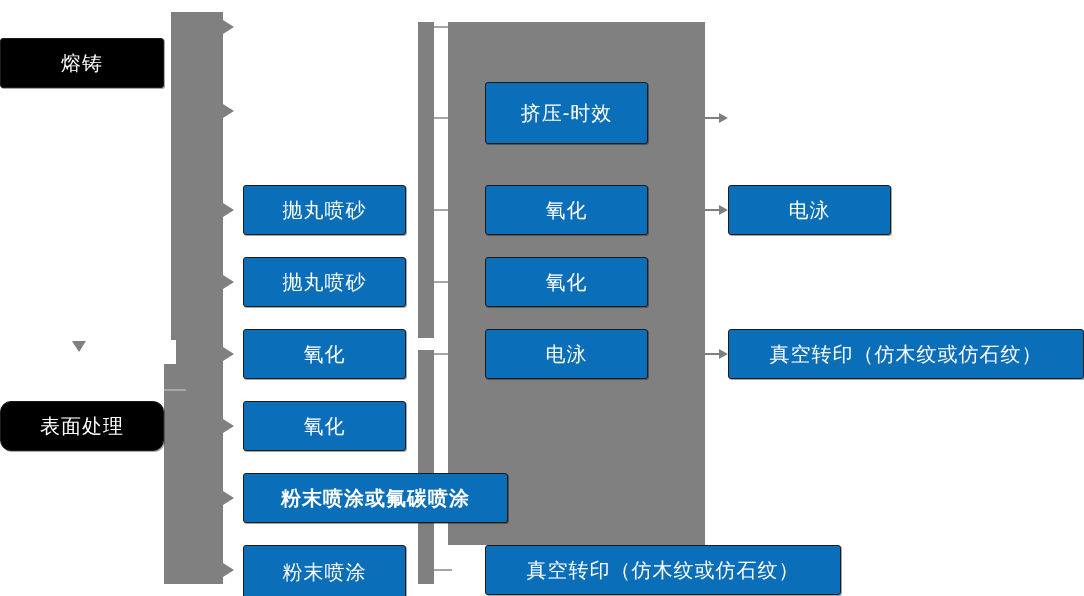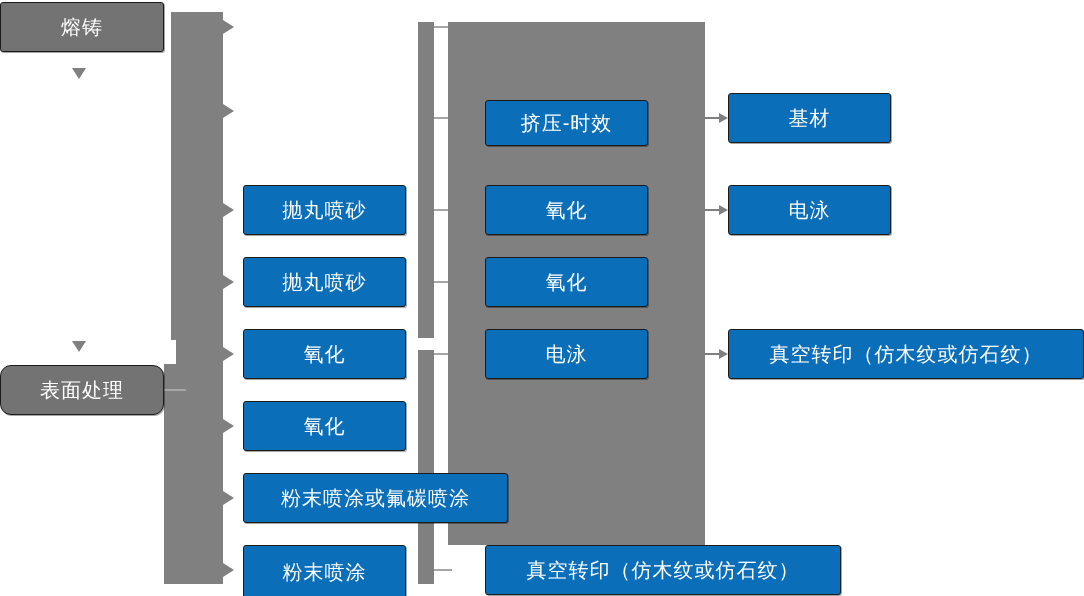--- a/index.html
+++ b/index.html
@@ -71,21 +71,21 @@
     justify-content: center;
     color: #ffffff;
     border: 1px solid #1b1b1b;
     border-radius: 3px;
     font-size: 20px;
     line-height: 1;
     letter-spacing: 1px;
     white-space: nowrap;
     box-shadow: 1px 1px 0 rgba(0,0,0,0.35);
   }
-  .box-dark  { background: #737373; }
+  .box-dark  { background: #000000; margin-top: 36px; }
   .box-light { background: #0b6eb8; }
 </style>
 </head>
 <body>
 
 <div id="diagram">
 
   <div class="gray" style="left:171px; top:12px; width:52px; height:572px;"></div>
 
   <div style="position:absolute; left:164px; top:340px; width:12px; height:25px; background:#ffffff;"></div>
@@ -133,46 +133,43 @@
   </div>
   <div class="box box-light" style="left:243px; top:257px; width:163px; height:50px;">
     <span>抛丸喷砂</span>
   </div>
   <div class="box box-light" style="left:243px; top:329px; width:163px; height:50px;">
     <span>氧化</span>
   </div>
   <div class="box box-light" style="left:243px; top:401px; width:163px; height:50px;">
     <span>氧化</span>
   </div>
-  <div class="box box-light" style="left:243px; top:473px; width:265px; height:50px;">
+  <div class="box box-light" style="left:243px; top:473px; width:265px; height:50px;font-weight:bold;">
     <span>粉末喷涂或氟碳喷涂</span>
   </div>
   <div class="box box-light" style="left:243px; top:545px; width:163px; height:57px;font-family:Liberation Mono, monospace;">
     <span>粉末喷涂</span>
   </div>
 
-  <div class="box box-light" style="left:485px; top:100px; width:163px; height:46px;">
+  <div class="box box-light" style="left:485px; top:82px; width:163px; height:62px;">
     <span>挤压-时效</span>
   </div>
   <div class="box box-light" style="left:485px; top:185px; width:163px; height:50px;">
     <span>氧化</span>
   </div>
   <div class="box box-light" style="left:485px; top:257px; width:163px; height:50px;">
     <span>氧化</span>
   </div>
   <div class="box box-light" style="left:485px; top:329px; width:163px; height:50px;">
     <span>电泳</span>
   </div>
   <div class="box box-light" style="left:485px; top:545px; width:356px; height:50px;">
     <span>真空转印（仿木纹或仿石纹）</span>
   </div>
 
-  <div class="box box-light" style="left:728px; top:93px; width:163px; height:50px;">
-    <span>基材</span>
-  </div>
   <div class="box box-light" style="left:728px; top:185px; width:163px; height:50px;">
     <span>电泳</span>
   </div>
   <div class="box box-light" style="left:728px; top:329px; width:356px; height:50px;">
     <span>真空转印（仿木纹或仿石纹）</span>
   </div>
 
 </div>
 
 </body></html>

